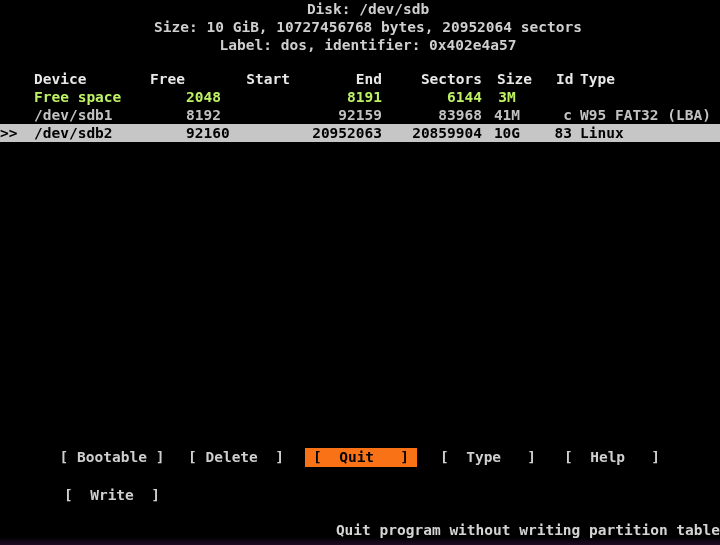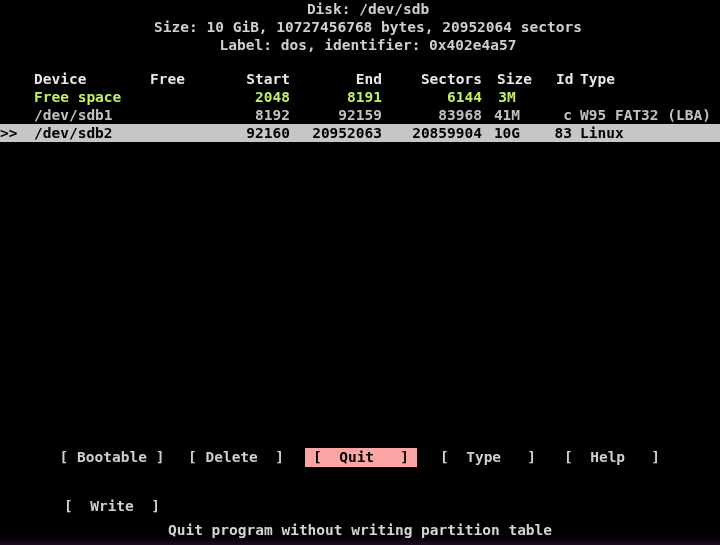--- a/index.html
+++ b/index.html
@@ -111,21 +111,21 @@
   .prow.norm { color: #c2c2c2; }
 
   .cell {
     position: absolute;
     top: 0;
     white-space: pre;
   }
   .c-marker { left: 0px;   width: 30px; text-align: left; }
   .c-dev    { left: 34px;  }
   .c-boot   { left: 150px; }
-  .c-start  { left: 186px; width: 104px; text-align: right; }
+  .c-start  { left: 186px; width: 104px; }
   .c-end    { left: 290px; width: 92px;  text-align: right; }
   .c-sect   { left: 382px; width: 100px; text-align: right; }
   .c-size   { left: 482px; width: 50px;  text-align: center; }
   .c-id     { left: 544px; width: 28px;  text-align: right; }
   .c-type   { left: 580px; text-align: left; }
 
   
   .prow.head .c-start { left: 186px; width: 104px; text-align: right; }
   .prow.head .c-end   { left: 290px; width: 92px;  text-align: right; }
   .prow.head .c-sect  { left: 382px; width: 100px; text-align: right; }
@@ -149,37 +149,37 @@
   .mbtn {
     position: absolute;
     top: 0;
     height: 19px;
     line-height: 19px;
     white-space: pre;
     color: #cfcfcf;
     text-align: center;
   }
   .mbtn.sel {
-    background: #fca5a5;
+    background: #f97316;
     color: #000000;
   }
   #mb-bootable { left: 52px;  width: 120px; }
   #mb-delete   { left: 176px; width: 120px; }
   #mb-quit     { left: 305px; width: 112px; }
   #mb-type     { left: 428px; width: 120px; }
   #mb-help     { left: 552px; width: 120px; }
-  #mb-write    { left: 52px;  width: 120px; top: 30px; }
+  #mb-write    { left: 52px;  width: 120px; top: 19px; }
 
   
   #status {
     position: absolute;
     left: 0;
     top: 521px;
     width: 720px;
-    text-align: center;
+    text-align: right;
     color: #d4d4d4;
     white-space: pre;
     z-index: 2;
   }
 
   
   #bottom-strip {
     position: absolute;
     left: 0;
     top: 538px;

